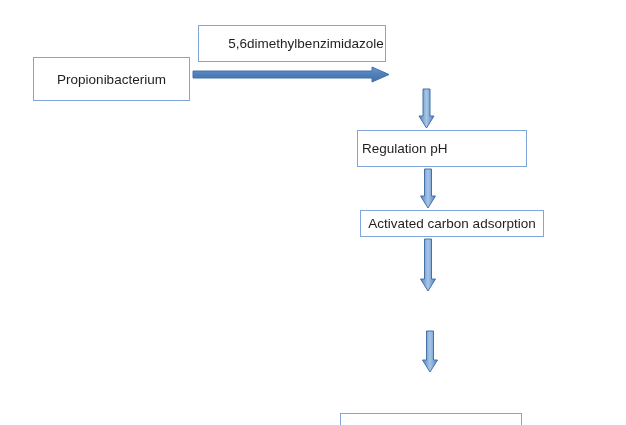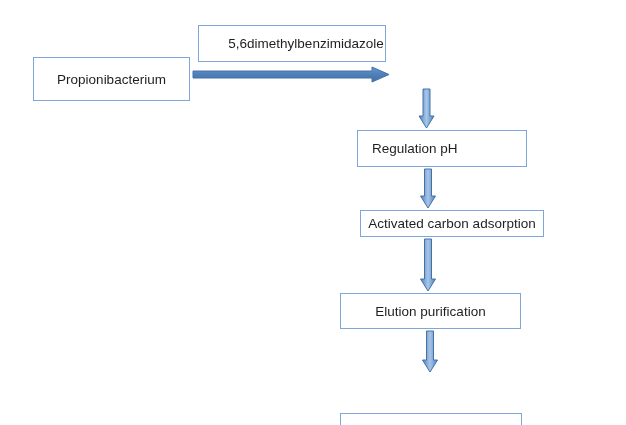--- a/index.html
+++ b/index.html
@@ -12,21 +12,21 @@
   .canvas { position: absolute; left: 0; top: 0; width: 626px; height: 425px; }
   .node {
     position: absolute;
     background: var(--box_fill, #ffffff);
     border: 1px solid var(--box_border, #7ea6d8);
     color: var(--text, #1f1f1f);
     font-size: 13.5px;
     display: flex; align-items: center; justify-content: center;
     box-sizing: border-box; white-space: nowrap;
   }
-  .node.align-left { justify-content: flex-start; padding-left: 14px; }
+  .node.align-left { justify-content: flex-start; padding-left: 4px; }
   .n-propionibacterium { left: 33px;  top: 57px;  width: 157px; height: 44px; }
   .n-dmb               { left: 198px; top: 25px;  width: 188px; height: 37px; padding-left: 28px; }
   .n-mixed             { left: 390px; top: 53px;  width: 138px; height: 35px; }
   .n-regulation        { left: 357px; top: 130px; width: 170px; height: 37px; }
   .n-carbon            { left: 360px; top: 210px; width: 184px; height: 27px; }
   .n-elution           { left: 340px; top: 293px; width: 181px; height: 36px; }
   .n-pack              { left: 340px; top: 373px; width: 182px; height: 37px; margin-top: 40px; }
   svg.arrows { position: absolute; left: 0; top: 0; pointer-events: none; }
   .arrow { stroke: var(--arrow_border, #4472a8); stroke-width: 1; stroke-linejoin: miter; }
   .s-edge   { stop-color: var(--arrow_edge, #4f81bd); }
@@ -41,21 +41,20 @@
 
   <div class="node n-propionibacterium">Propionibacterium</div>
 
   <div class="node n-dmb">5,6dimethylbenzimidazole</div>
 
 
   <div class="node n-regulation align-left">Regulation pH</div>
 
   <div class="node n-carbon">Activated carbon adsorption</div>
 
-  <div class="node n-elution">Elution purification</div>
 
   <div class="node n-pack">Pack</div>
 
   <svg class="arrows" width="626" height="425" viewBox="0 0 626 425">
     <defs>
       <linearGradient id="gradV" x1="0" y1="0" x2="1" y2="0">
         <stop offset="0" class="s-edge"></stop>
         <stop offset="0.5" class="s-center"></stop>
         <stop offset="1" class="s-edge"></stop>
       </linearGradient>

